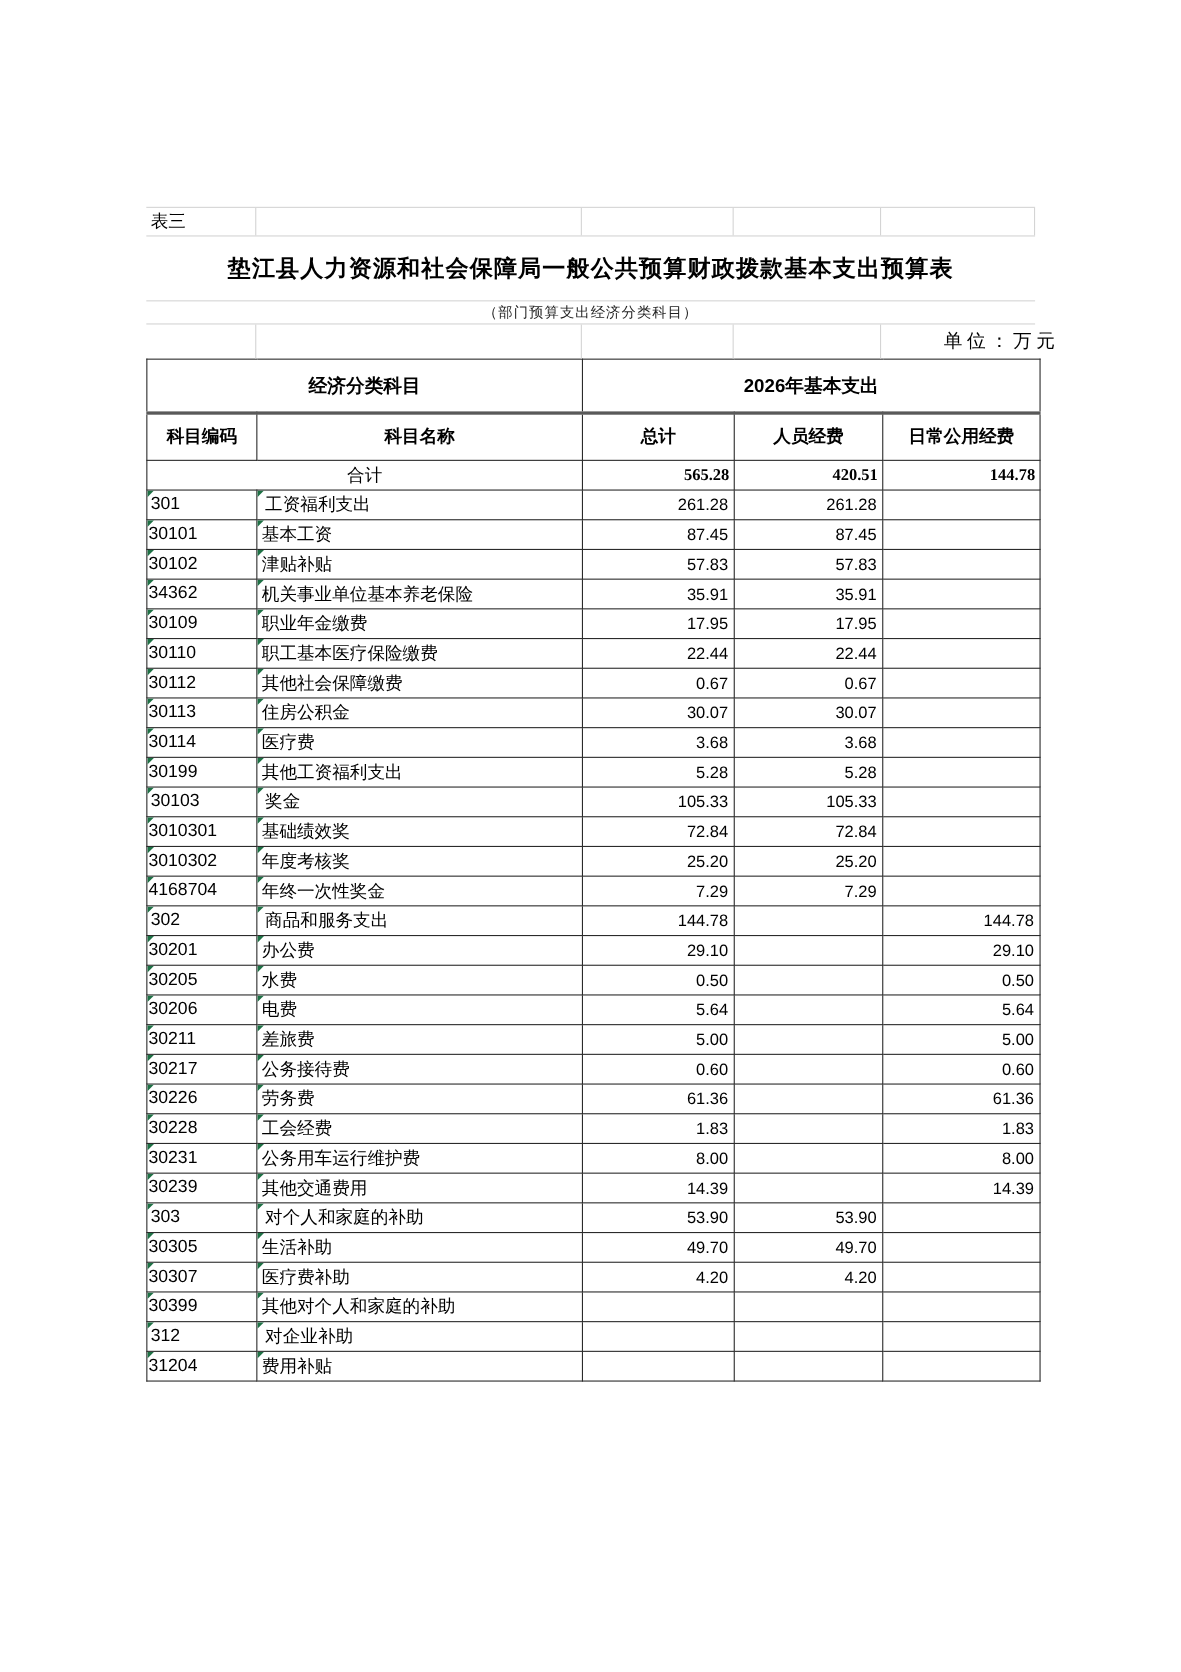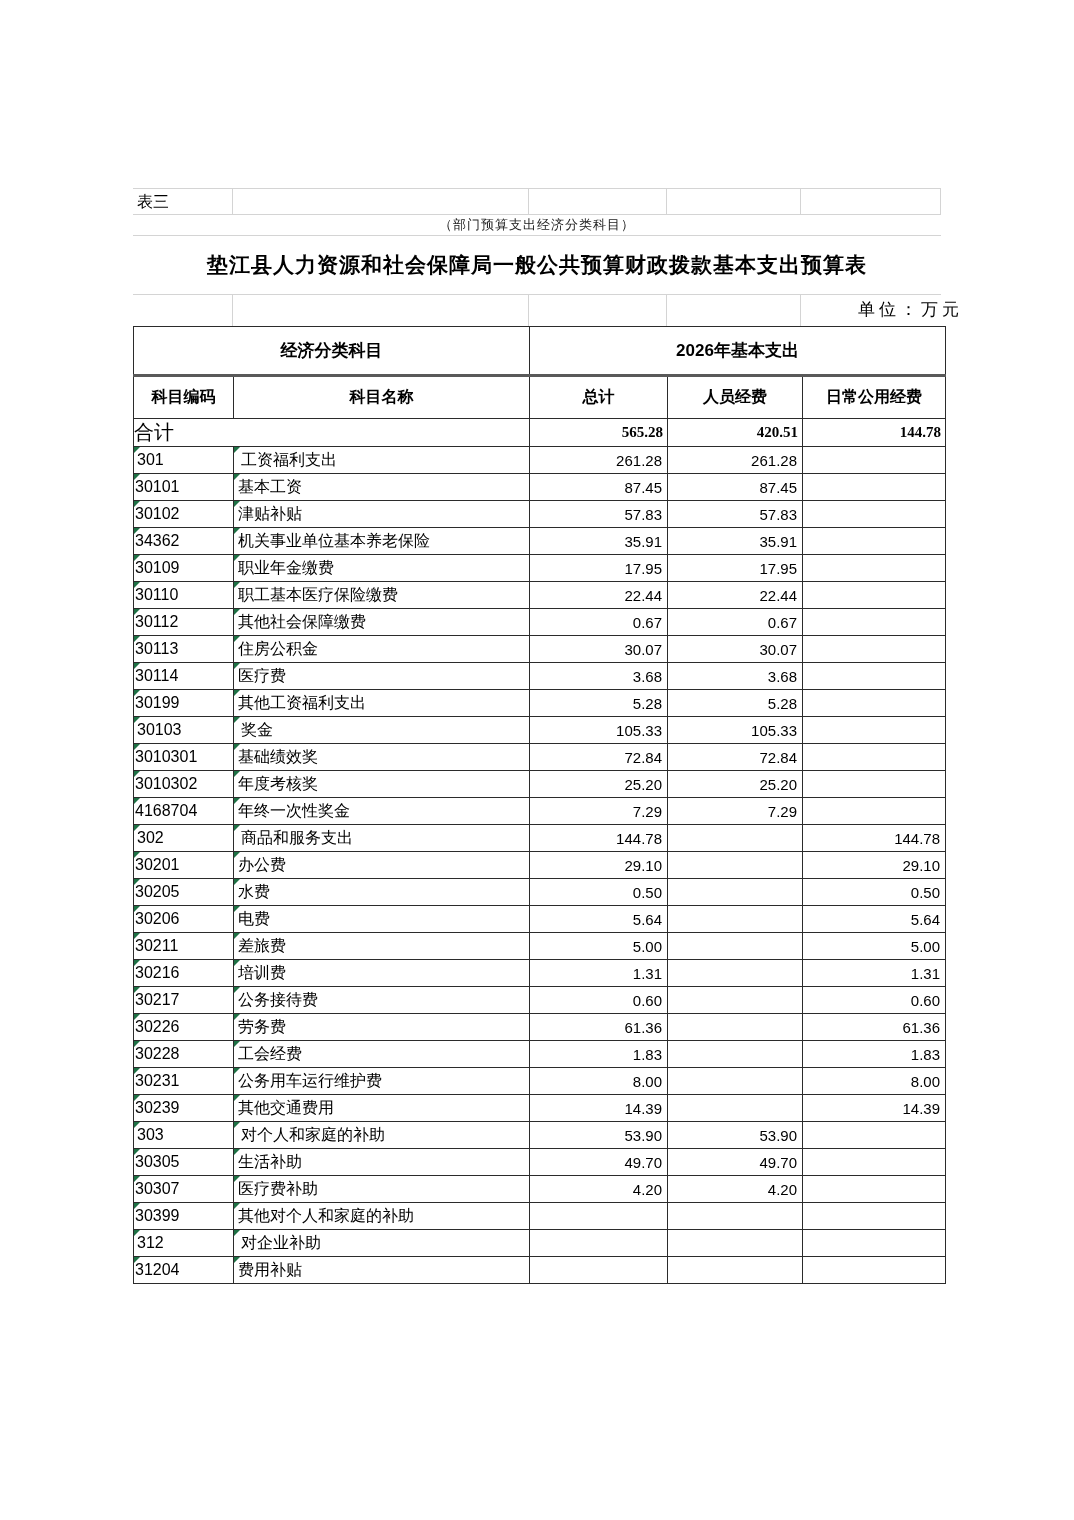--- a/index.html
+++ b/index.html
@@ -106,23 +106,23 @@
     border-bottom: 3px solid #595959;
   }
   tr.h2 th {
     height: 43px;
     font-size: 16px;
     font-weight: bold;
     text-align: center;
   }
   tr.total-row td { height: 27px; }
   .total-label {
-    text-align: left;
+    text-align: center;
     font-family: "Liberation Serif", serif;
-    font-size: 20px;
+    font-size: 16px;
   }
   .total-val {
     text-align: right;
     padding-right: 4px !important;
     font-family: "Liberation Serif", serif;
     font-weight: bold;
     font-size: 15px;
   }
   tr.data-row td { height: 27px; }
   td.code-cell {
@@ -163,26 +163,26 @@
 
   <div class="grid-row row-sheetlabel">
     <div class="vline" style="left:99px"></div>
     <div class="vline" style="left:395px"></div>
     <div class="vline" style="left:533px"></div>
     <div class="vline" style="left:667px"></div>
     <div class="vline" style="left:807px"></div>
     <span class="sheet-label">表三</span>
   </div>
 
+  <div class="grid-row row-title">
+    <span class="main-title">垫江县人力资源和社会保障局一般公共预算财政拨款基本支出预算表</span>
+  </div>
+
   <div class="grid-row row-subtitle">
     <span class="sub-title">（部门预算支出经济分类科目）</span>
-  </div>
-
-  <div class="grid-row row-title">
-    <span class="main-title">垫江县人力资源和社会保障局一般公共预算财政拨款基本支出预算表</span>
   </div>
 
   <div class="grid-row row-unit">
     <div class="vline" style="left:99px"></div>
     <div class="vline" style="left:395px"></div>
     <div class="vline" style="left:533px"></div>
     <div class="vline" style="left:667px"></div>
     <span class="unit-note">单位：万元</span>
   </div>
 
@@ -457,33 +457,20 @@
       <span class="tri"></span>
       <span class="cell-text">差旅费</span>
     </td>
     <td class="val-cell">5.00</td>
     <td class="val-cell"></td>
     <td class="val-cell">5.00</td>
   </tr>
         <tr class="data-row">
     <td class="code-cell ind1">
       <span class="tri"></span>
-      <span class="cell-text">30216</span>
-    </td>
-    <td class="name-cell ind1">
-      <span class="tri"></span>
-      <span class="cell-text">培训费</span>
-    </td>
-    <td class="val-cell">1.31</td>
-    <td class="val-cell"></td>
-    <td class="val-cell">1.31</td>
-  </tr>
-        <tr class="data-row">
-    <td class="code-cell ind1">
-      <span class="tri"></span>
       <span class="cell-text">30217</span>
     </td>
     <td class="name-cell ind1">
       <span class="tri"></span>
       <span class="cell-text">公务接待费</span>
     </td>
     <td class="val-cell">0.60</td>
     <td class="val-cell"></td>
     <td class="val-cell">0.60</td>
   </tr>

